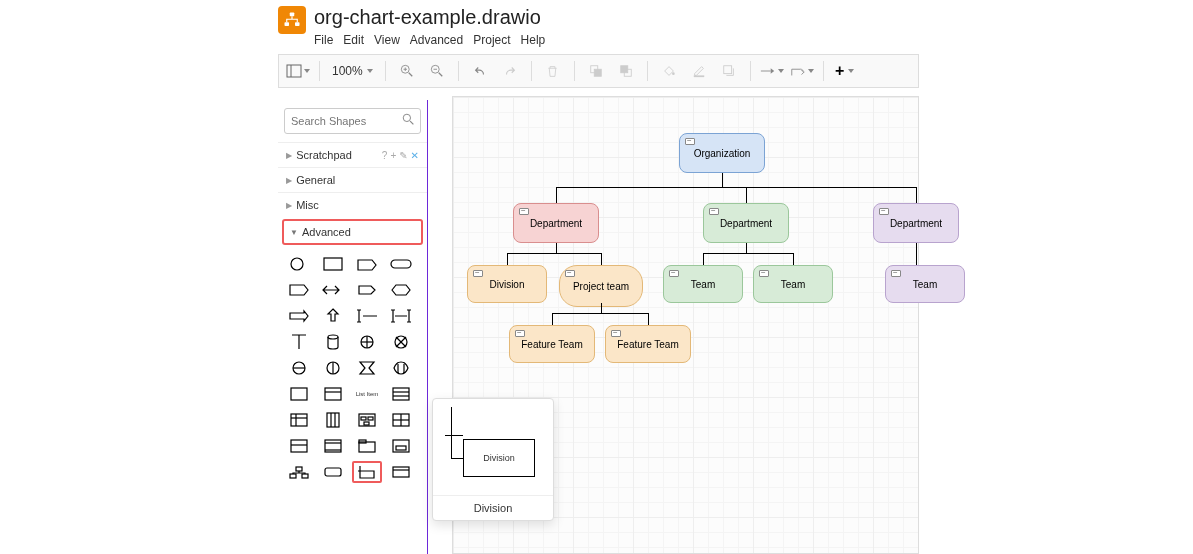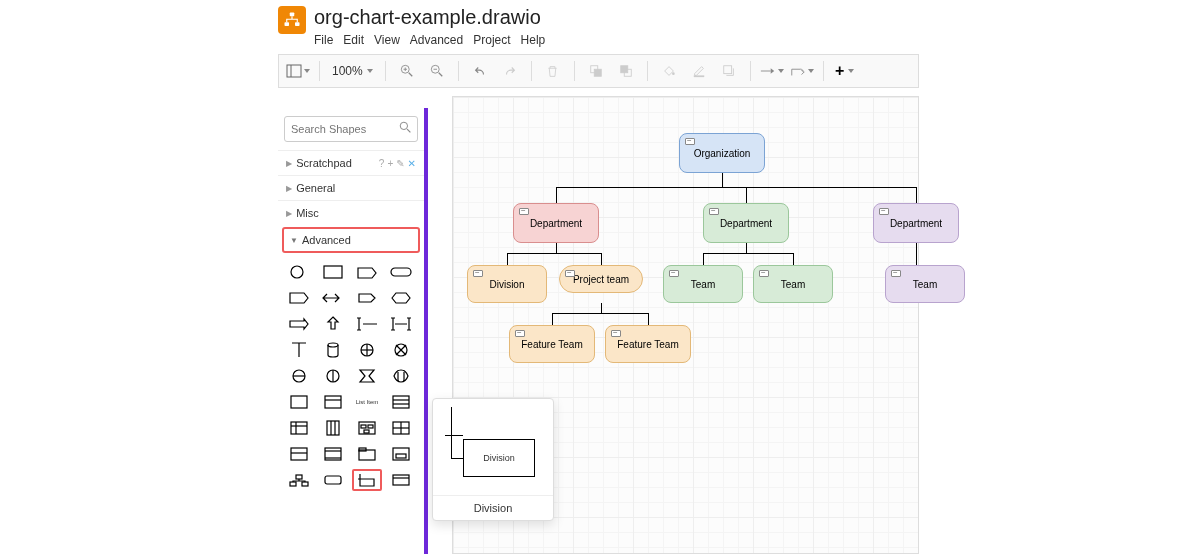--- a/index.html
+++ b/index.html
@@ -16,21 +16,21 @@
 
   
   .toolbar { position:absolute; left:278px; top:54px; right:274px; height:34px; border:1px solid #ddd; background:#f9f9f9; display:flex; align-items:center; padding:0 6px; gap:4px; }
   .tbtn { width:26px; height:26px; display:flex; align-items:center; justify-content:center; color:#666; border-radius:3px; }
   .tsep { width:1px; height:20px; background:#ddd; margin:0 4px; }
   .zoom { font-size:12px; color:#333; padding:0 4px; display:flex; align-items:center; gap:2px; }
   .caret-dn { border-top:4px solid #888; border-left:3px solid transparent; border-right:3px solid transparent; display:inline-block; margin-left:2px;}
   .plus-btn { font-weight:bold; font-size:16px; color:#000; }
 
   
-  .sidepanel { position:absolute; left:278px; top:108px; width:150px; bottom:0; border-right:4px solid #6d28d9; background:#fff; }
+  .sidepanel { position:absolute; left:278px; top:100px; width:150px; bottom:0; border-right:1px solid #6d28d9; background:#fff; }
   .search-wrap { padding:8px 6px; }
   .search-box { position:relative; }
   .search-box input { width:100%; height:26px; border:1px solid #ccc; border-radius:3px; padding:0 22px 0 6px; font-size:11px; color:#999; }
   .search-box .sicon { position:absolute; right:6px; top:5px; color:#888; }
   .section { border-top:1px solid #eee; padding:6px 8px; display:flex; align-items:center; justify-content:space-between; font-size:11px; color:#333; }
   .section .arrow { color:#999; margin-right:4px; font-size:8px; }
   .section .label { flex:1; }
   .section .acts { color:#aaa; font-size:10px; display:flex; gap:3px; }
   .section.highlight { border:2px solid #ef5b5b; border-radius:3px; margin:2px 4px; padding:5px 6px;}
   
@@ -464,21 +464,21 @@
     </div>
   <div class="node n-purple" style="left:420px; top:106px; width:86px; height:40px;">
       <span class="tick"></span>
       <span>Department</span>
     </div>
 
   <div class="node n-orange" style="left:14px;  top:168px; width:80px; height:38px;">
       <span class="tick"></span>
       <span>Division</span>
     </div>
-  <div class="node n-orange" style="left:106px; top:168px; width:84px; height:28px;border-radius:18px;">
+  <div class="node n-orange" style="left:106px; top:168px; width:84px; height:42px;border-radius:18px;">
       <span class="tick"></span>
       <span>Project team</span>
     </div>
   <div class="node n-green" style="left:210px; top:168px; width:80px; height:38px;">
       <span class="tick"></span>
       <span>Team</span>
     </div>
   <div class="node n-green" style="left:300px; top:168px; width:80px; height:38px;">
       <span class="tick"></span>
       <span>Team</span>

